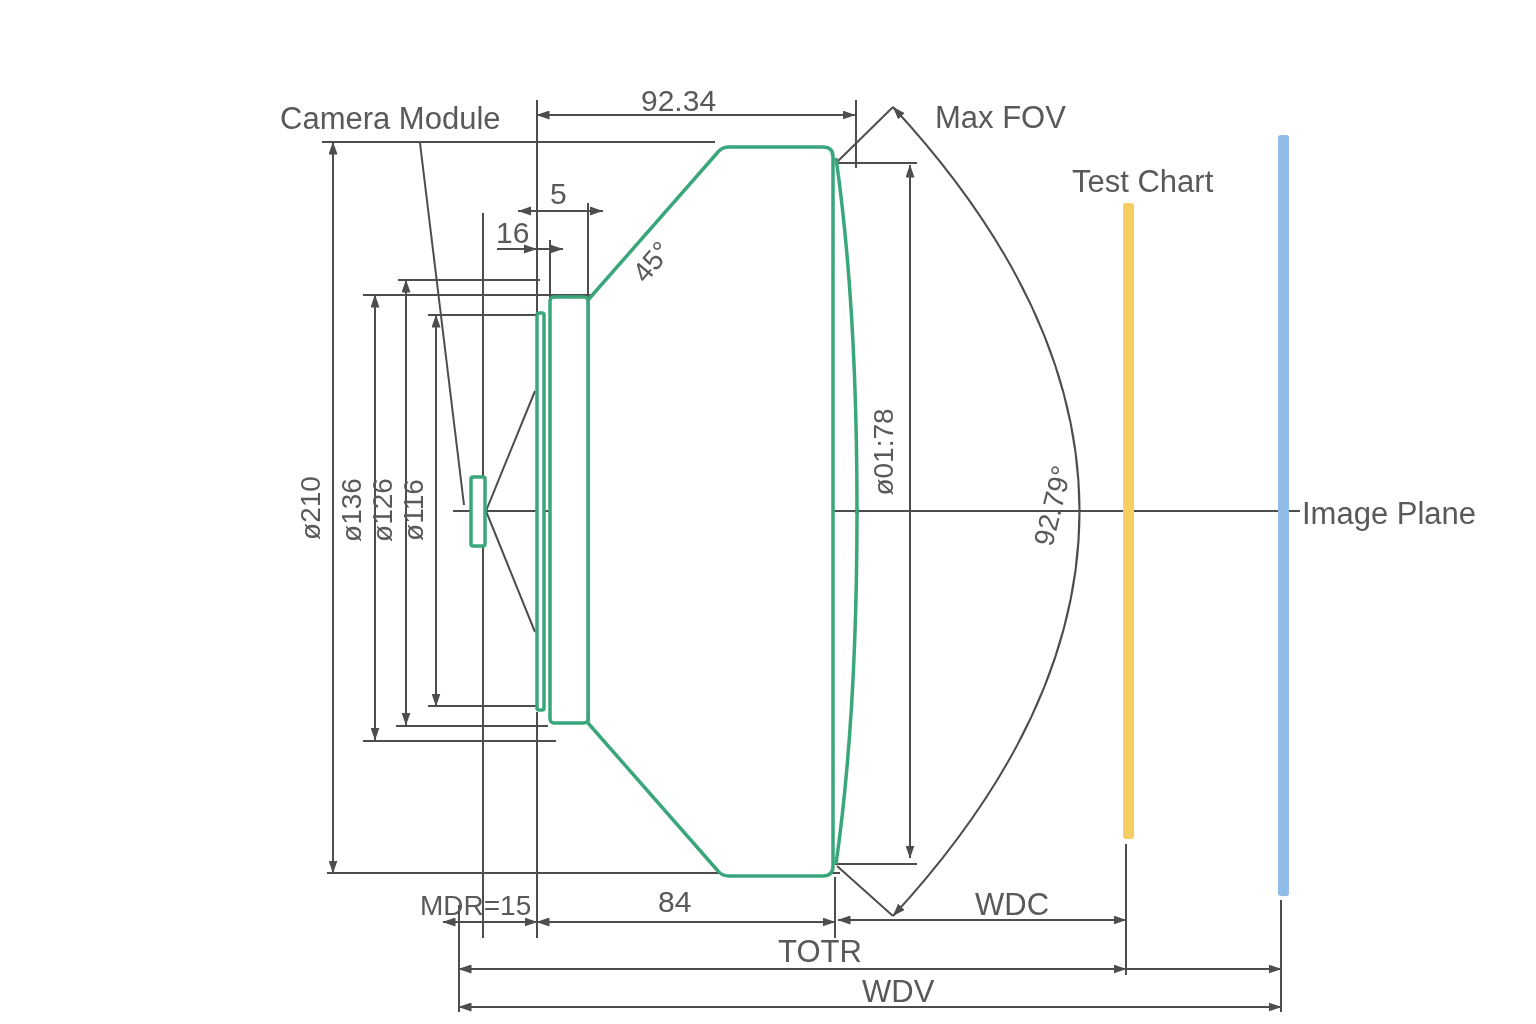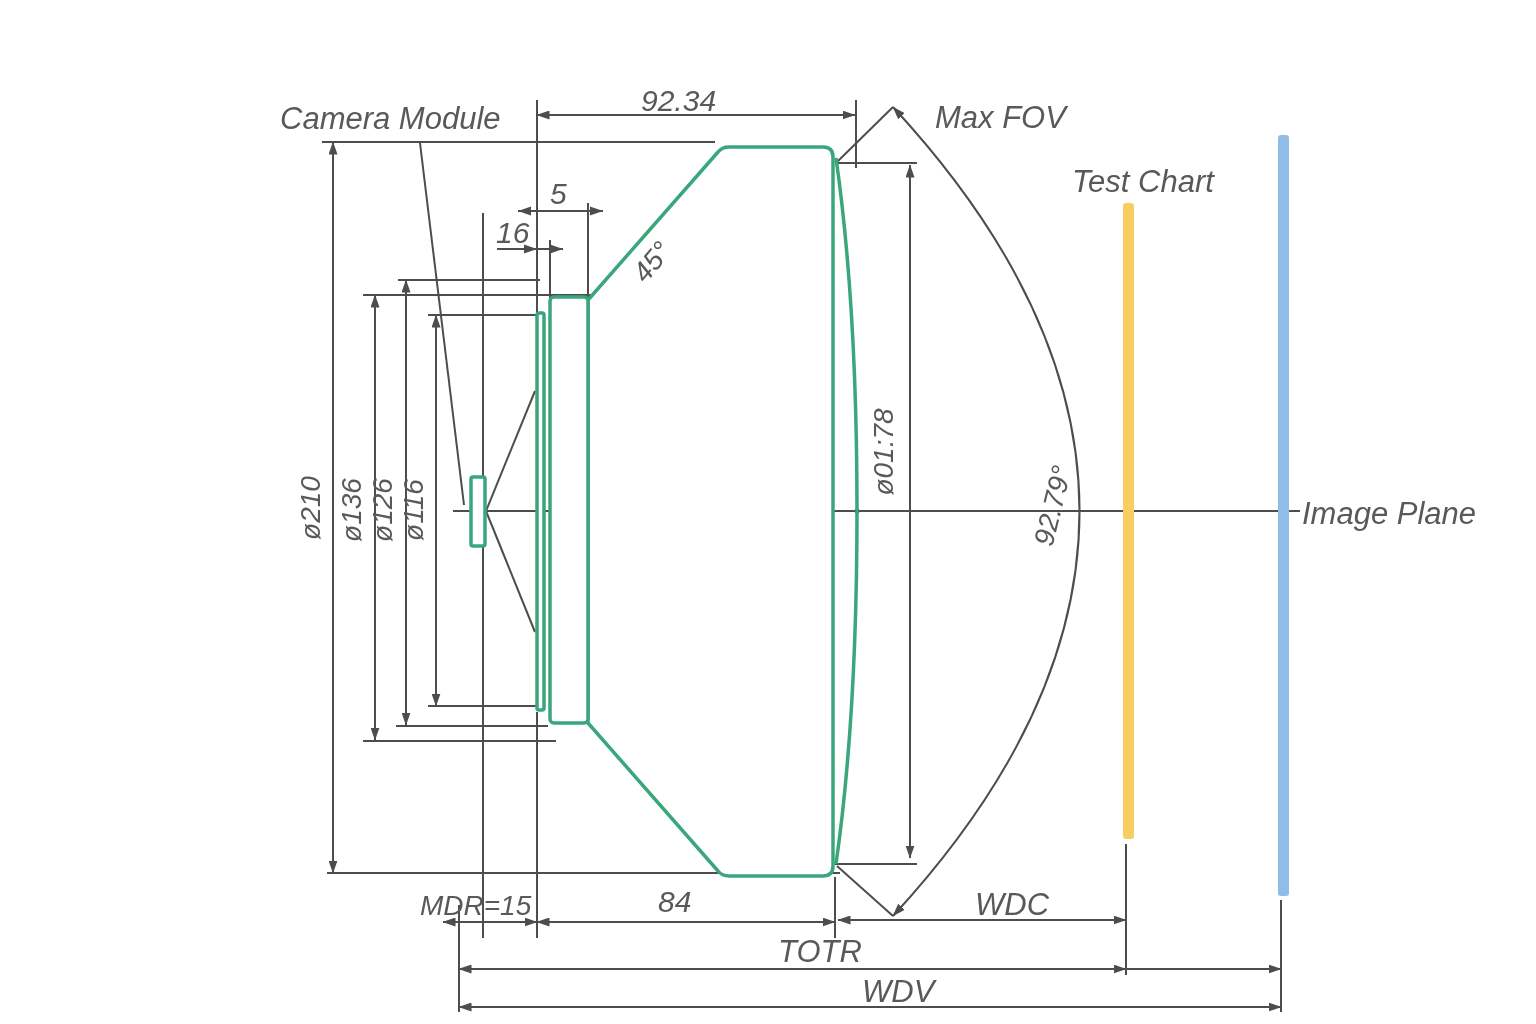--- a/index.html
+++ b/index.html
@@ -1,17 +1,17 @@
 <!DOCTYPE html>
 <html><head>
 <meta charset="utf-8">
 <style>
   html,body{margin:0;padding:0;background:#ffffff;}
   .stage{position:relative;width:1536px;height:1024px;background:#ffffff;overflow:hidden;
-         font-family:"Liberation Sans", sans-serif;font-style:italic;}
+         font-family:"Liberation Sans", sans-serif;}
   svg text{font-family:"Liberation Sans", sans-serif;fill:#595959;}
   .lbl{font-size:31px;}
   .num{font-size:30px;}
   .rot{font-size:28px;}
 </style>
 </head>
 <body>
 
 <div class="stage">
 <svg width="1536" height="1024" viewBox="0 0 1536 1024">

